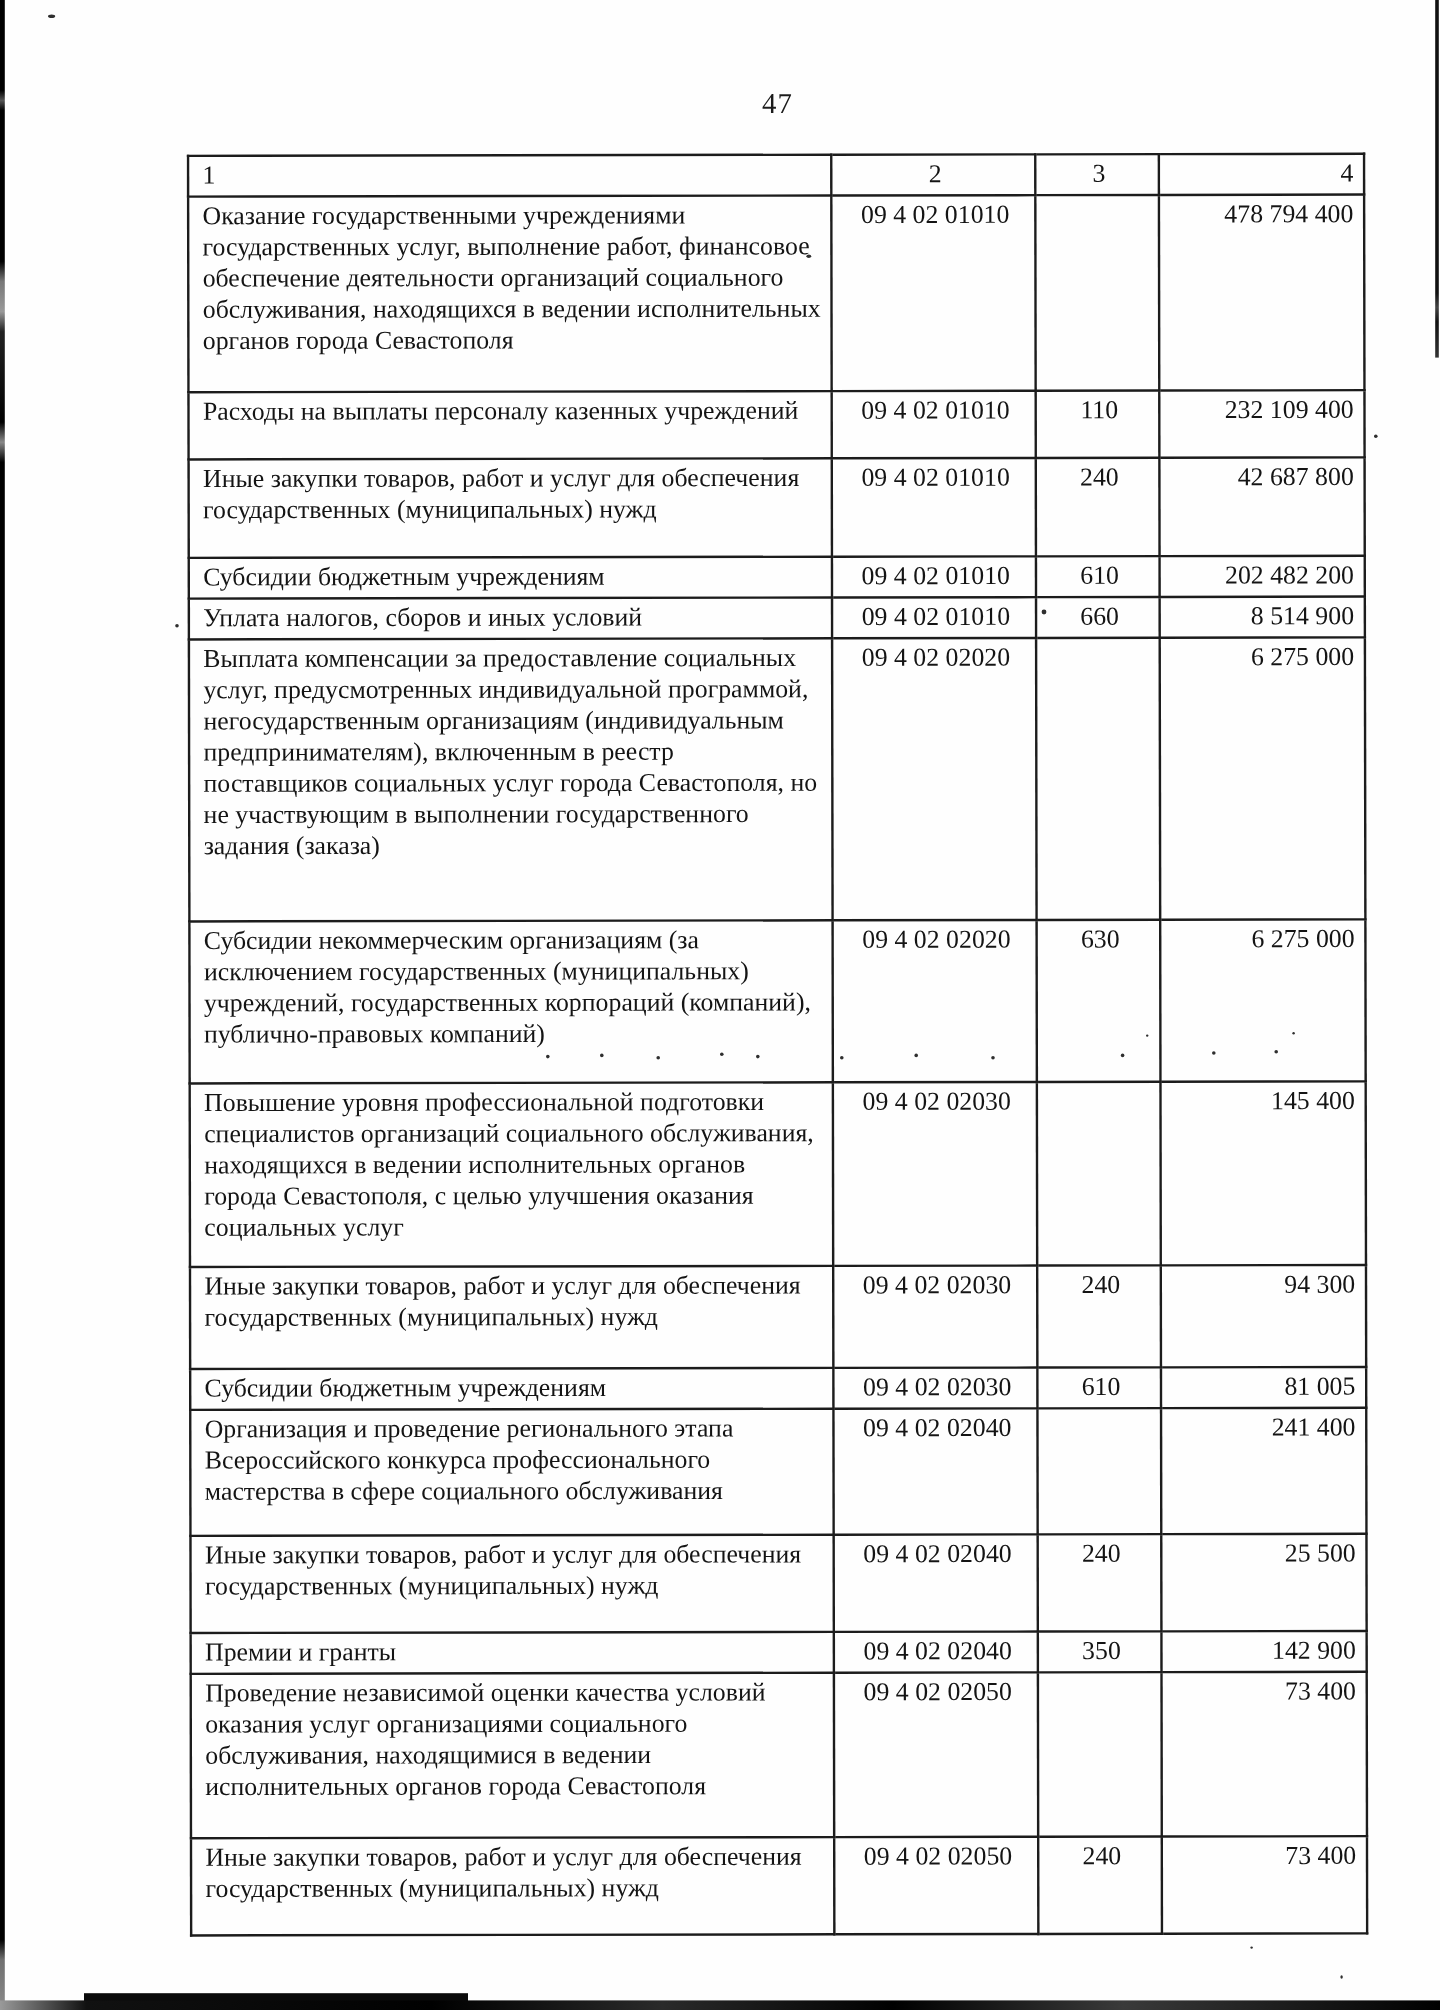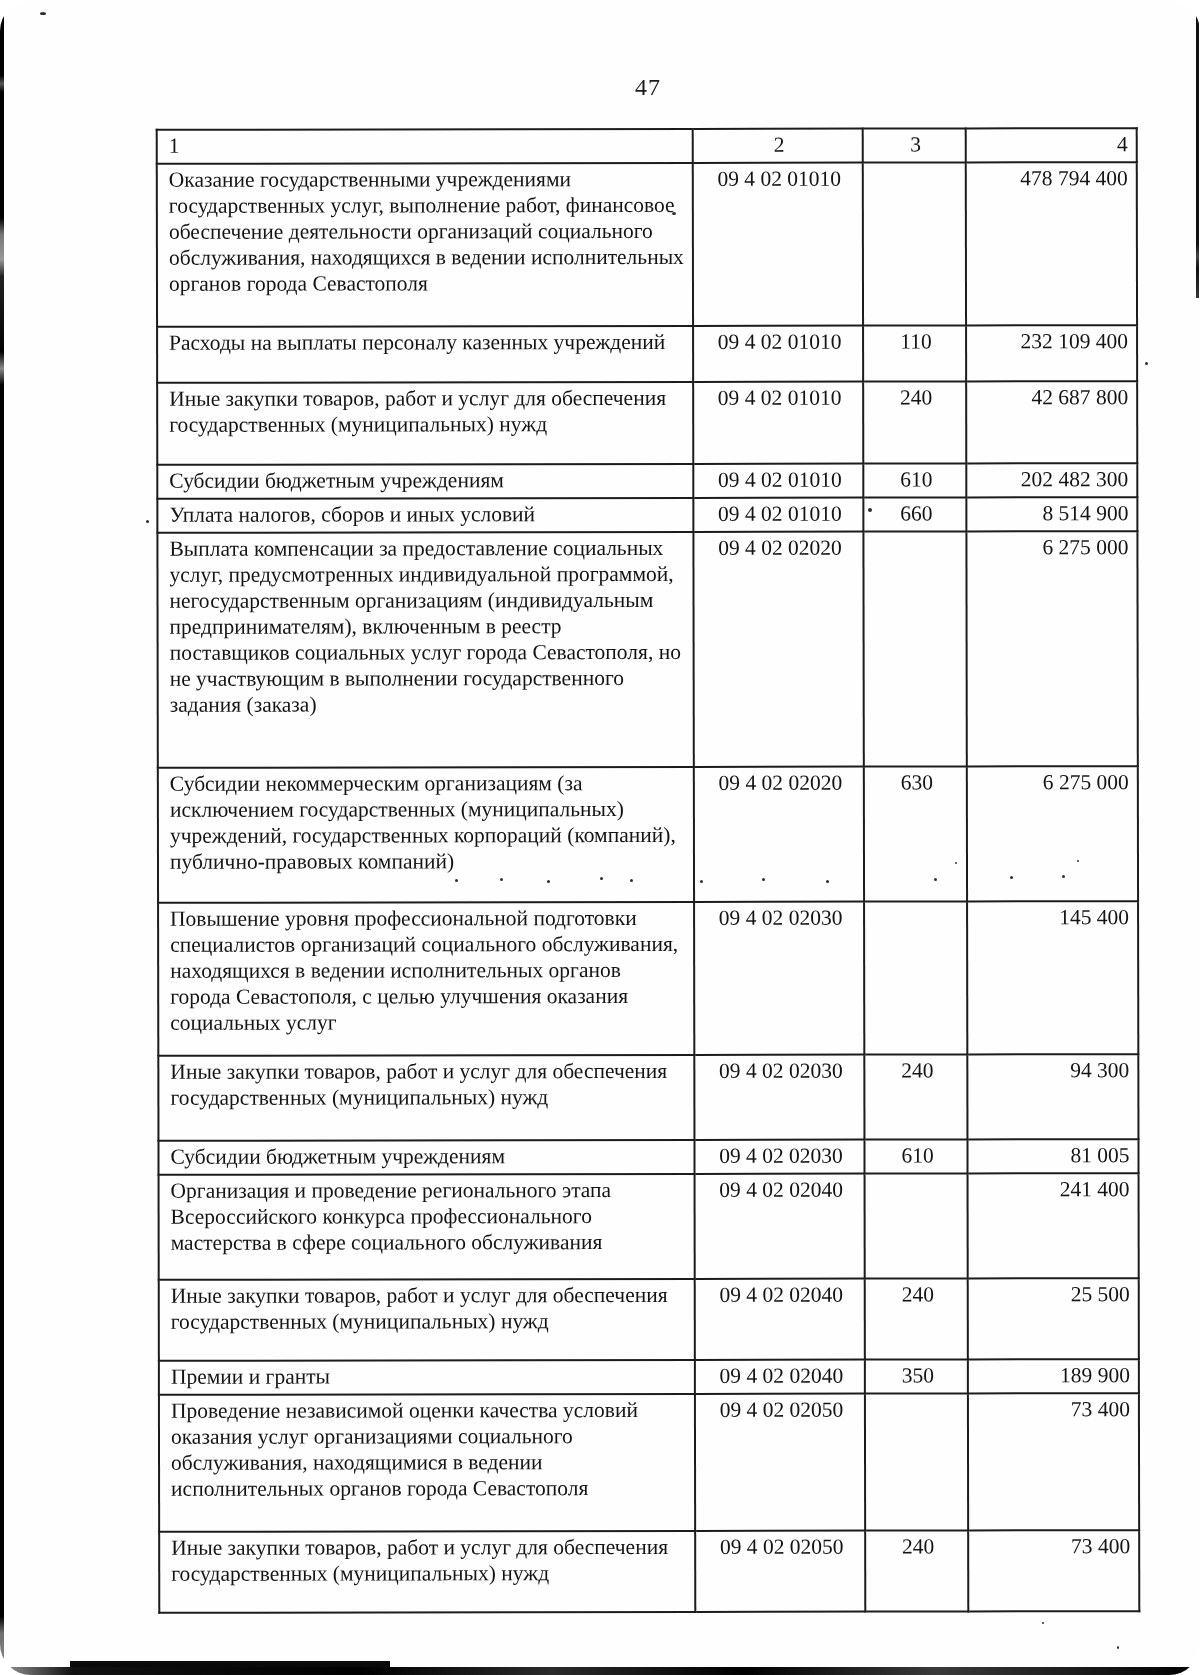--- a/index.html
+++ b/index.html
@@ -7,21 +7,20 @@
     width: 1200px; height: 1675px;
     overflow: hidden;
     background: #ffffff;
     font-family: "Liberation Serif", "DejaVu Serif", serif;
   }
   .page {
     position: relative;
     width: 1200px; height: 1675px;
     background: #fefefe;
     overflow: hidden;
-    border-radius: 31px;
   }
   .page-number {
     position: absolute;
     top: 74px; left: 635px;
     font-size: 24px;
     color: #1b1b1b;
     letter-spacing: 1px;
   }
   table.budget {
     position: absolute;
@@ -102,21 +101,21 @@
         <tr style="height: 82px;">
           <td class="c0">Иные закупки товаров, работ и услуг для обеспечения государственных (муниципальных) нужд</td>
           <td class="c1">09 4 02 01010</td>
           <td class="c2">240</td>
           <td class="c3">42 687 800</td>
         </tr>
         <tr style="height: 32px;">
           <td class="c0">Субсидии бюджетным учреждениям</td>
           <td class="c1">09 4 02 01010</td>
           <td class="c2">610</td>
-          <td class="c3">202 482 300</td>
+          <td class="c3">202 482 200</td>
         </tr>
         <tr style="height: 28px;">
           <td class="c0">Уплата налогов, сборов и иных условий</td>
           <td class="c1">09 4 02 01010</td>
           <td class="c2">660</td>
           <td class="c3">8 514 900</td>
         </tr>
         <tr style="height: 235px;">
           <td class="c0">Выплата компенсации за предоставление социальных услуг, предусмотренных индивидуальной программой, негосударственным организациям (индивидуальным предпринимателям), включенным в реестр поставщиков социальных услуг города Севастополя, но не участвующим в выполнении государственного задания (заказа)</td>
           <td class="c1">09 4 02 02020</td>
@@ -156,21 +155,21 @@
         <tr style="height: 81px;">
           <td class="c0">Иные закупки товаров, работ и услуг для обеспечения государственных (муниципальных) нужд</td>
           <td class="c1">09 4 02 02040</td>
           <td class="c2">240</td>
           <td class="c3">25 500</td>
         </tr>
         <tr style="height: 28px;">
           <td class="c0">Премии и гранты</td>
           <td class="c1">09 4 02 02040</td>
           <td class="c2">350</td>
-          <td class="c3">189 900</td>
+          <td class="c3">142 900</td>
         </tr>
         <tr style="height: 137px;">
           <td class="c0">Проведение независимой оценки качества условий оказания услуг организациями социального обслуживания, находящимися в ведении исполнительных органов города Севастополя</td>
           <td class="c1">09 4 02 02050</td>
           <td class="c2"></td>
           <td class="c3">73 400</td>
         </tr>
         <tr style="height: 81px;">
           <td class="c0">Иные закупки товаров, работ и услуг для обеспечения государственных (муниципальных) нужд</td>
           <td class="c1">09 4 02 02050</td>

